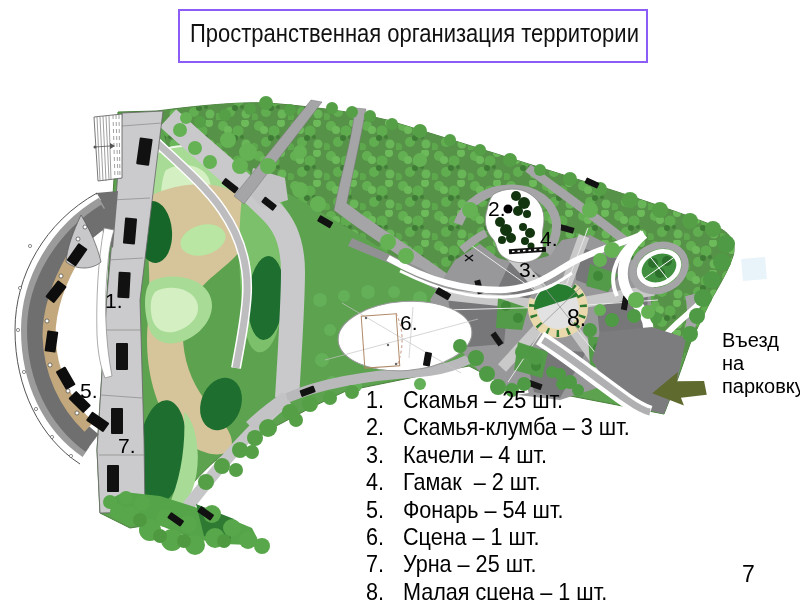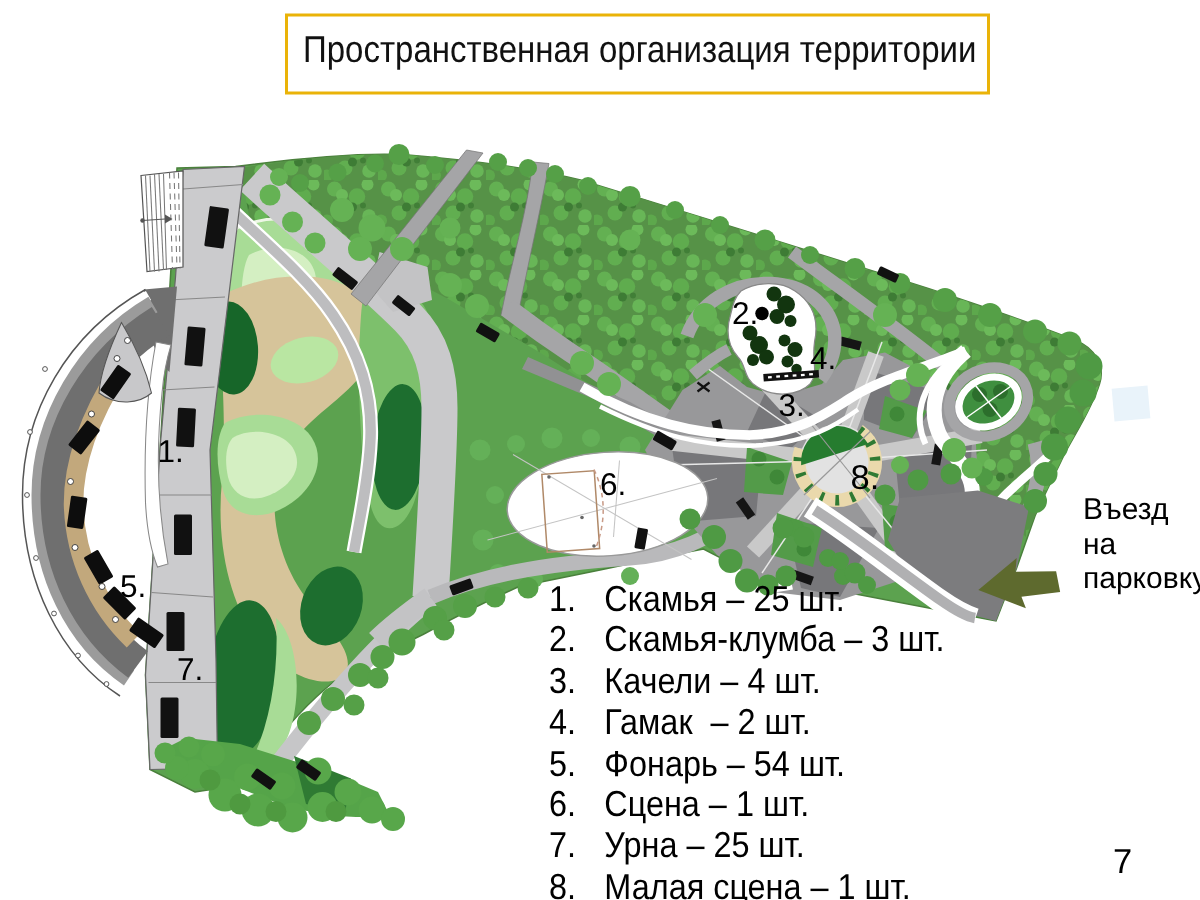--- a/index.html
+++ b/index.html
@@ -1,17 +1,17 @@
 <!DOCTYPE html>
 <html><head>
 <meta charset="utf-8">
 <style>
   html,body{margin:0;padding:0;width:800px;height:600px;background:#ffffff;overflow:hidden;}
   body{font-family:"Liberation Sans", sans-serif;position:relative;}
-  #title{position:absolute;left:190px;top:9px;width:466px;height:50px;border:2px solid #eab308;}
+  #title{position:absolute;left:178px;top:9px;width:466px;height:50px;border:2px solid #8b5cf6;}
   #title span{position:absolute;left:10px;top:8px;font-size:25px;color:#111;white-space:nowrap;
       transform:scaleX(0.88);transform-origin:0 0;}
   #list{position:absolute;left:366px;top:386px;font-size:24px;color:#000;line-height:27.4px;
       white-space:nowrap;transform:scaleX(0.9);transform-origin:0 0;}
   #list .n{display:inline-block;width:41px;}
   #entr{position:absolute;left:710px;top:329px;font-size:20px;line-height:23px;color:#000;margin-left:12px;}
   #pg{position:absolute;left:742px;top:563px;font-size:23px;line-height:1;color:#000;}
   svg{position:absolute;left:0;top:0;}
   text{font-family:"Liberation Sans", sans-serif;}
 </style>

